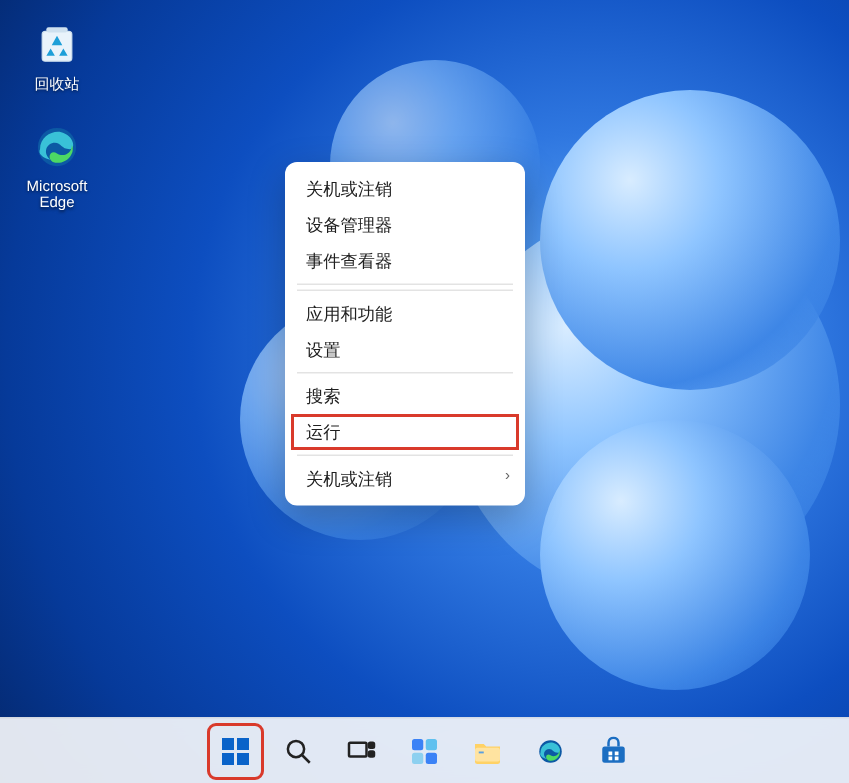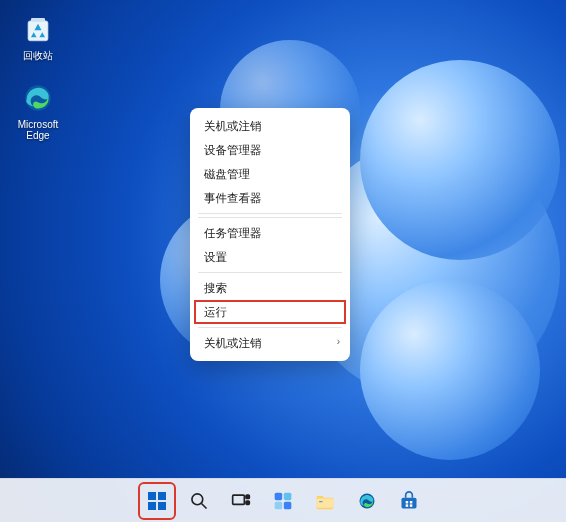--- a/index.html
+++ b/index.html
@@ -79,25 +79,24 @@
         <path d="M8 26 C8 14 20 8 28 10 C40 13 42 26 36 26 C28 26 28 20 22 20 C14 20 10 30 18 36 C10 34 6 30 8 26Z" fill="#39c1d7"></path>
         <path d="M20 38 C32 42 42 30 38 22 C38 30 30 34 24 30 C18 26 14 34 20 38Z" fill="#4cd964"></path>
       </svg>
     </div>
     <div>Microsoft Edge</div>
   </div>
 
   <div class="context-menu" id="ctxmenu">
       <div class="item"><span>关机或注销</span></div>
       <div class="item"><span>设备管理器</span></div>
-      <div class="item"><span>磁盘管理</span></div>
       <div class="item"><span>事件查看器</span></div>
       <div class="sep"></div>
       <div class="sep"></div>
-      <div class="item"><span>任务管理器</span></div>
+      <div class="item"><span>应用和功能</span></div>
       <div class="item"><span>设置</span></div>
       <div class="sep"></div>
       <div class="item"><span>搜索</span></div>
       <div class="item highlight"><span>运行</span></div>
       <div class="sep"></div>
       <div class="item"><span>关机或注销</span><span class="chev">›</span></div>
     </div>
 
   <div class="taskbar">
 

